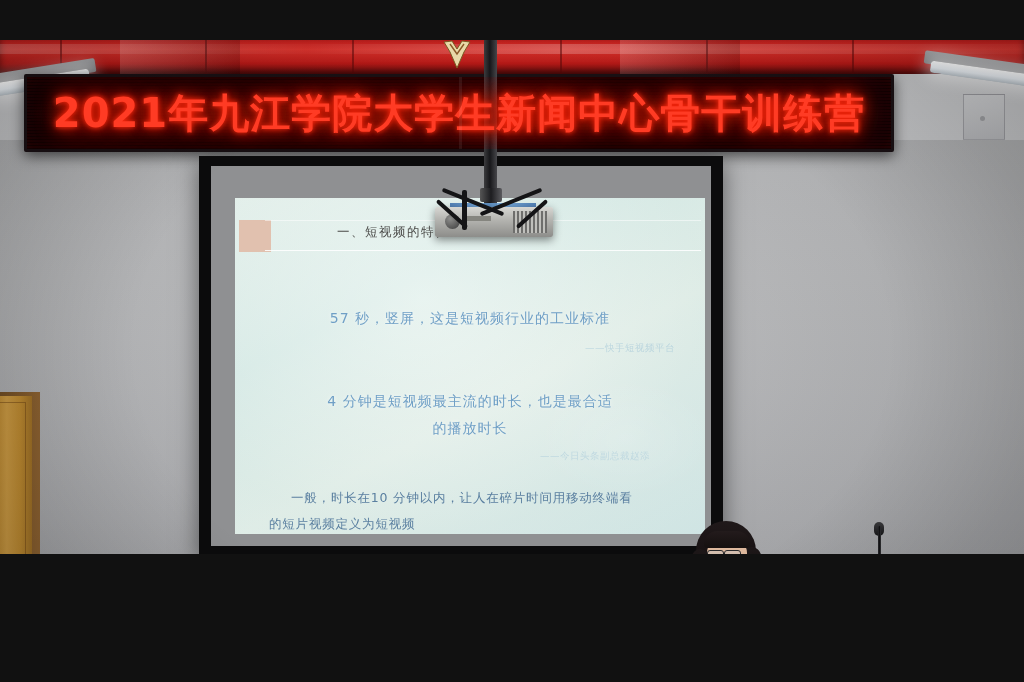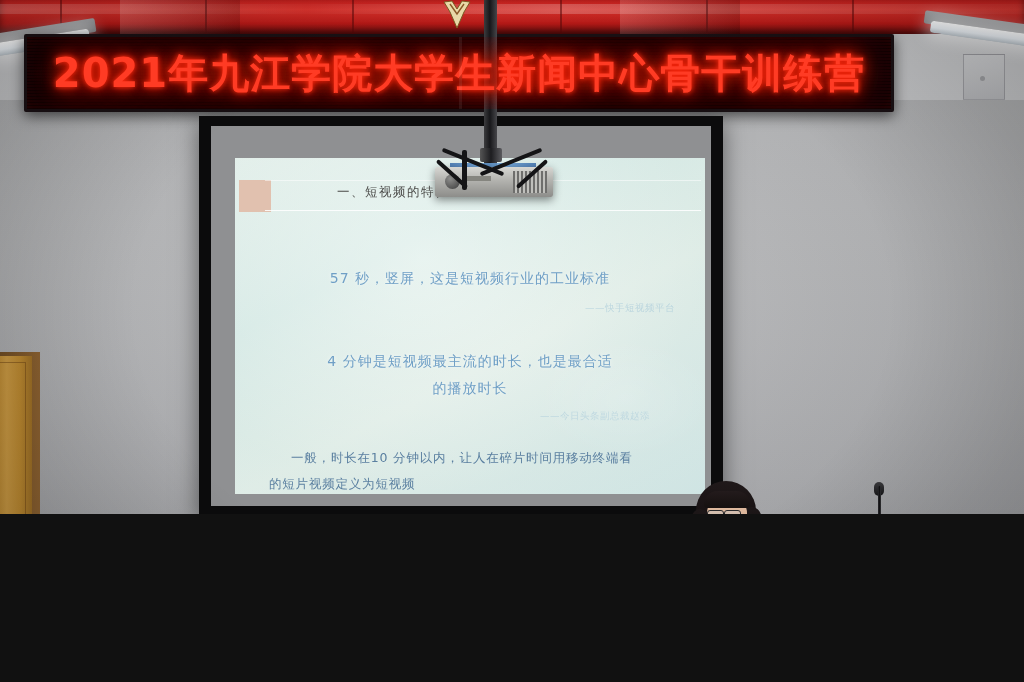--- a/index.html
+++ b/index.html
@@ -1,19 +1,19 @@
 <!DOCTYPE html>
 <html><head>
 <meta charset="utf-8">
 <title>Lecture Hall Photo</title>
 <style>
   html,body{margin:0;padding:0;background:#111;}
   body{font-family:"DejaVu Sans","Liberation Sans",sans-serif;}
 
-  .scene{position:relative;width:1024px;height:514px;overflow:hidden;background:#b9babc;}
+  .scene{position:relative;width:1024px;height:514px;overflow:hidden;background:#b9babc;margin-top:40px;}
 
   
   .wall{position:absolute;left:0;top:0;width:1024px;height:682px;
         background:linear-gradient(180deg,#c3c4c6 0%,#bcbdbf 35%,#b4b5b8 70%,#a9aaad 100%);}
   .wall-shade{position:absolute;left:0;top:100px;width:1024px;height:520px;
         background:radial-gradient(ellipse at 46% 38%, rgba(255,255,255,.10) 0%, rgba(0,0,0,.12) 78%);}
 
   
   .ceiling{position:absolute;left:0;top:0;width:1024px;height:34px;
         background:linear-gradient(180deg,#c31f1d 0%,#d8302a 28%,#b51a18 70%,#7d1110 100%);

